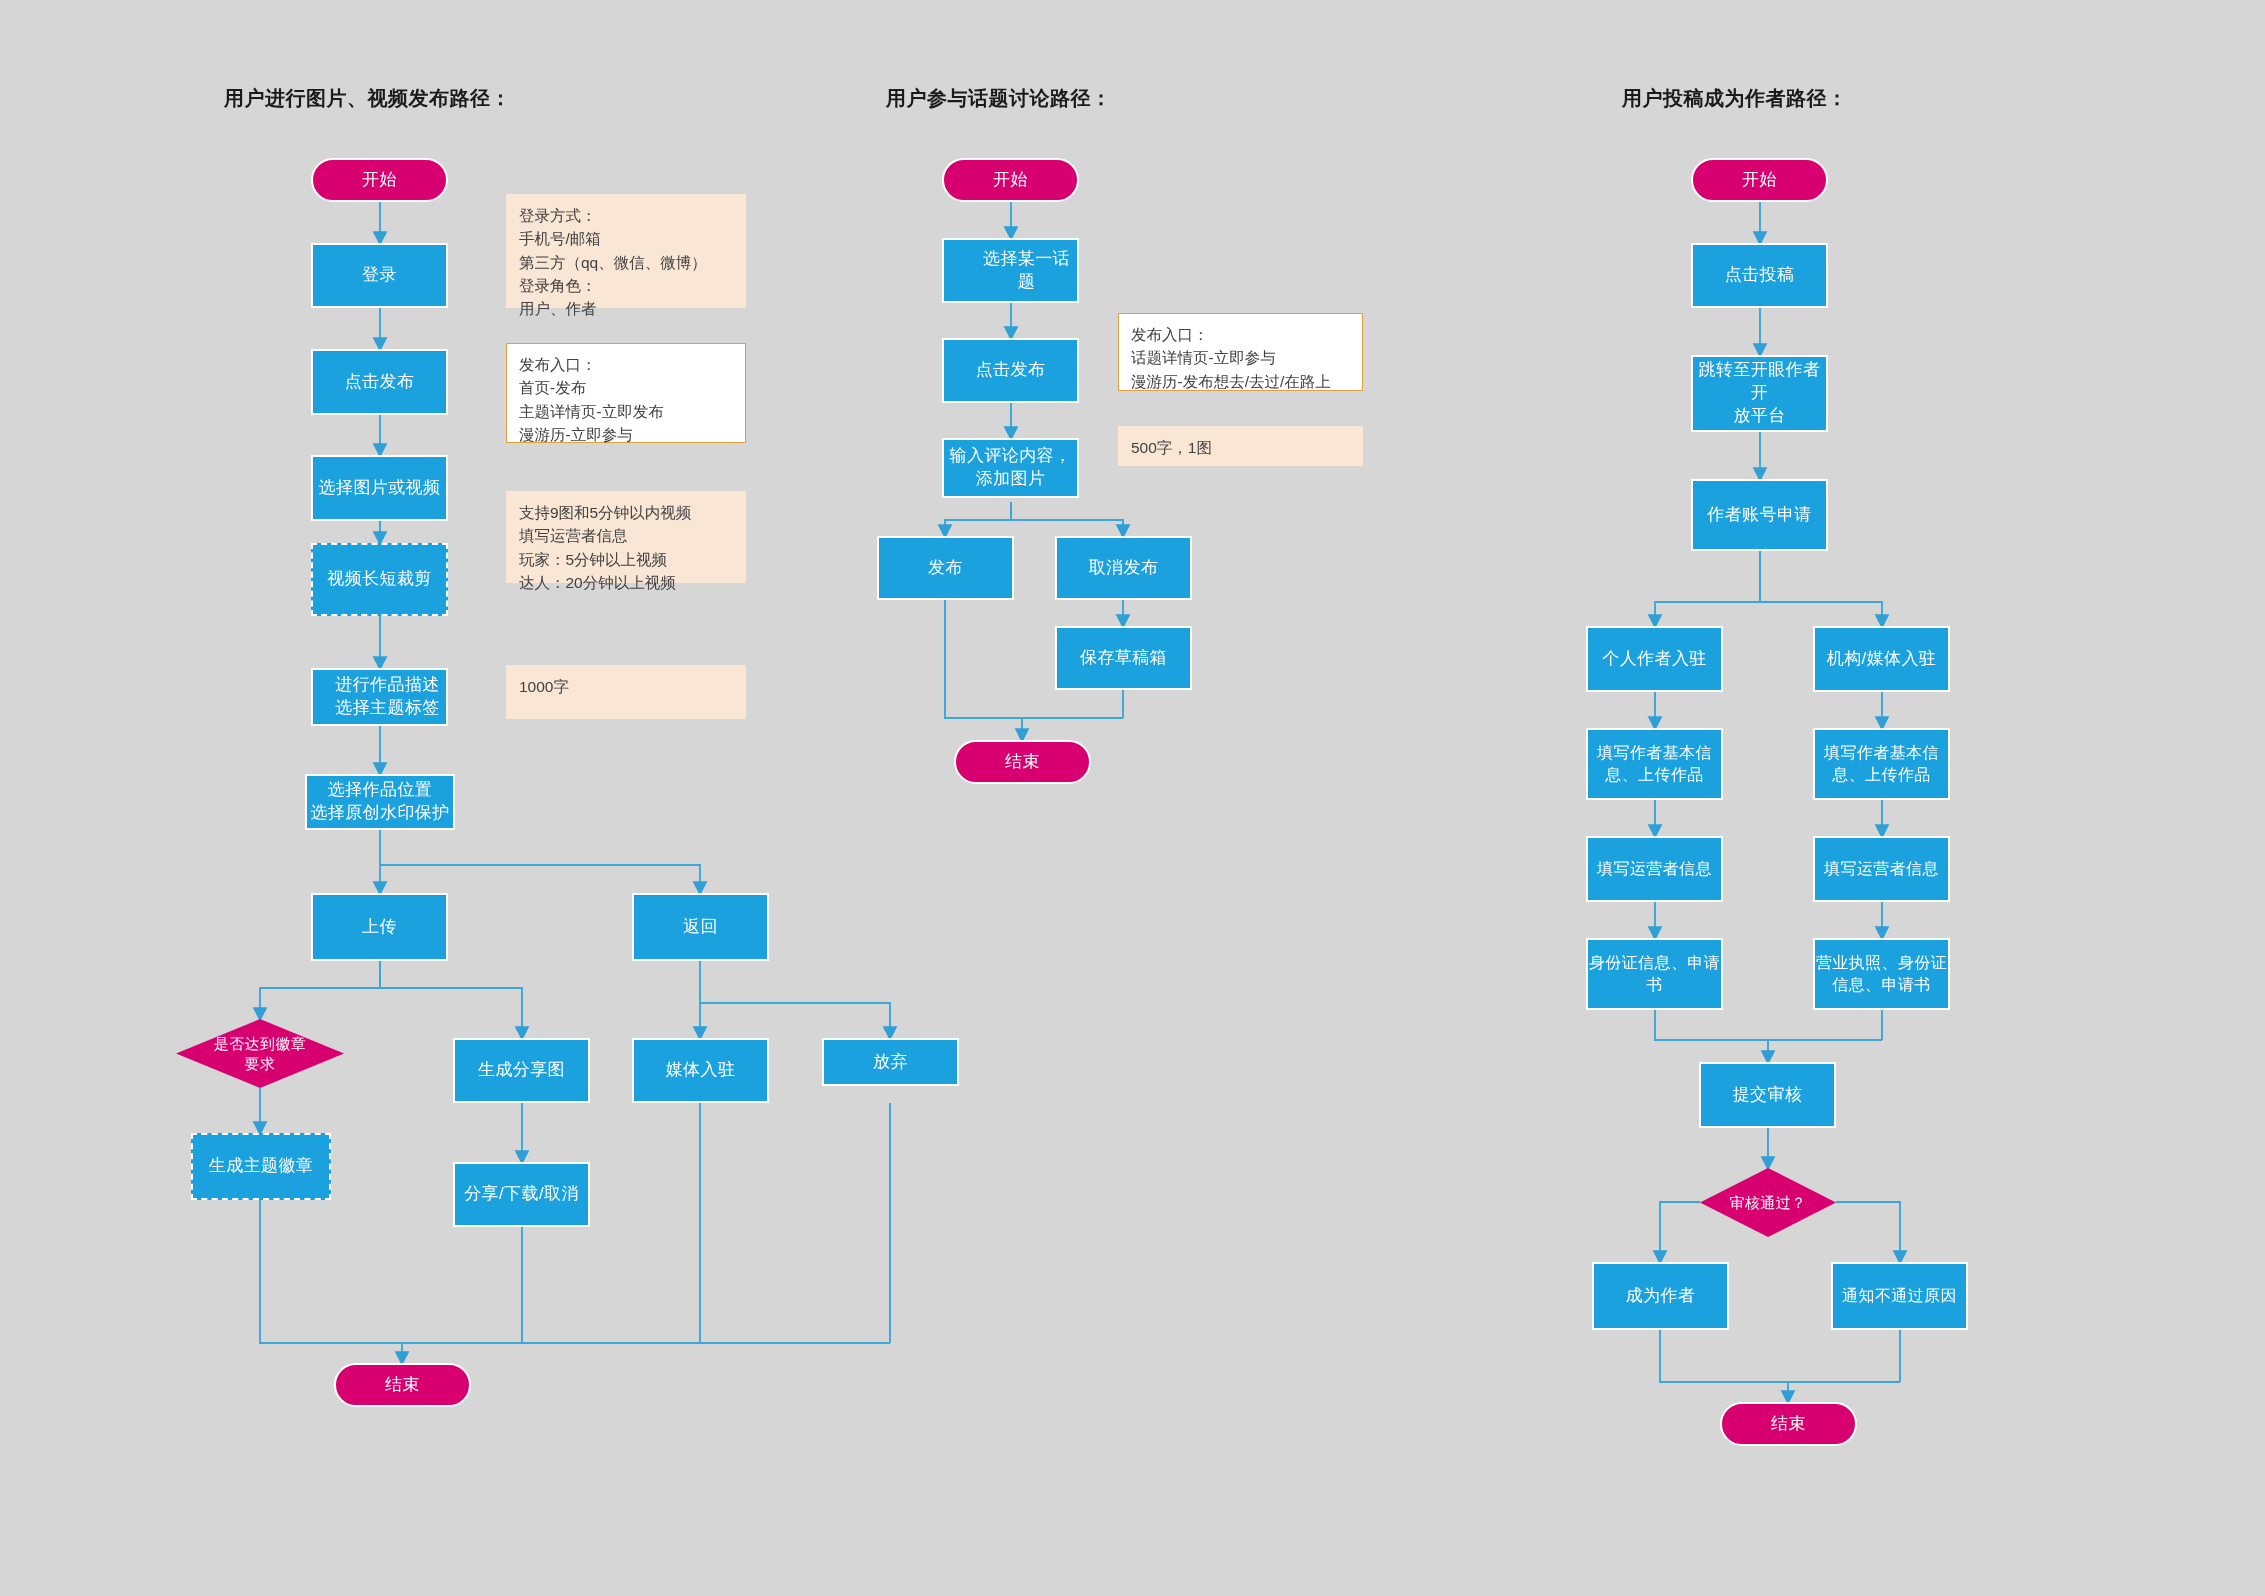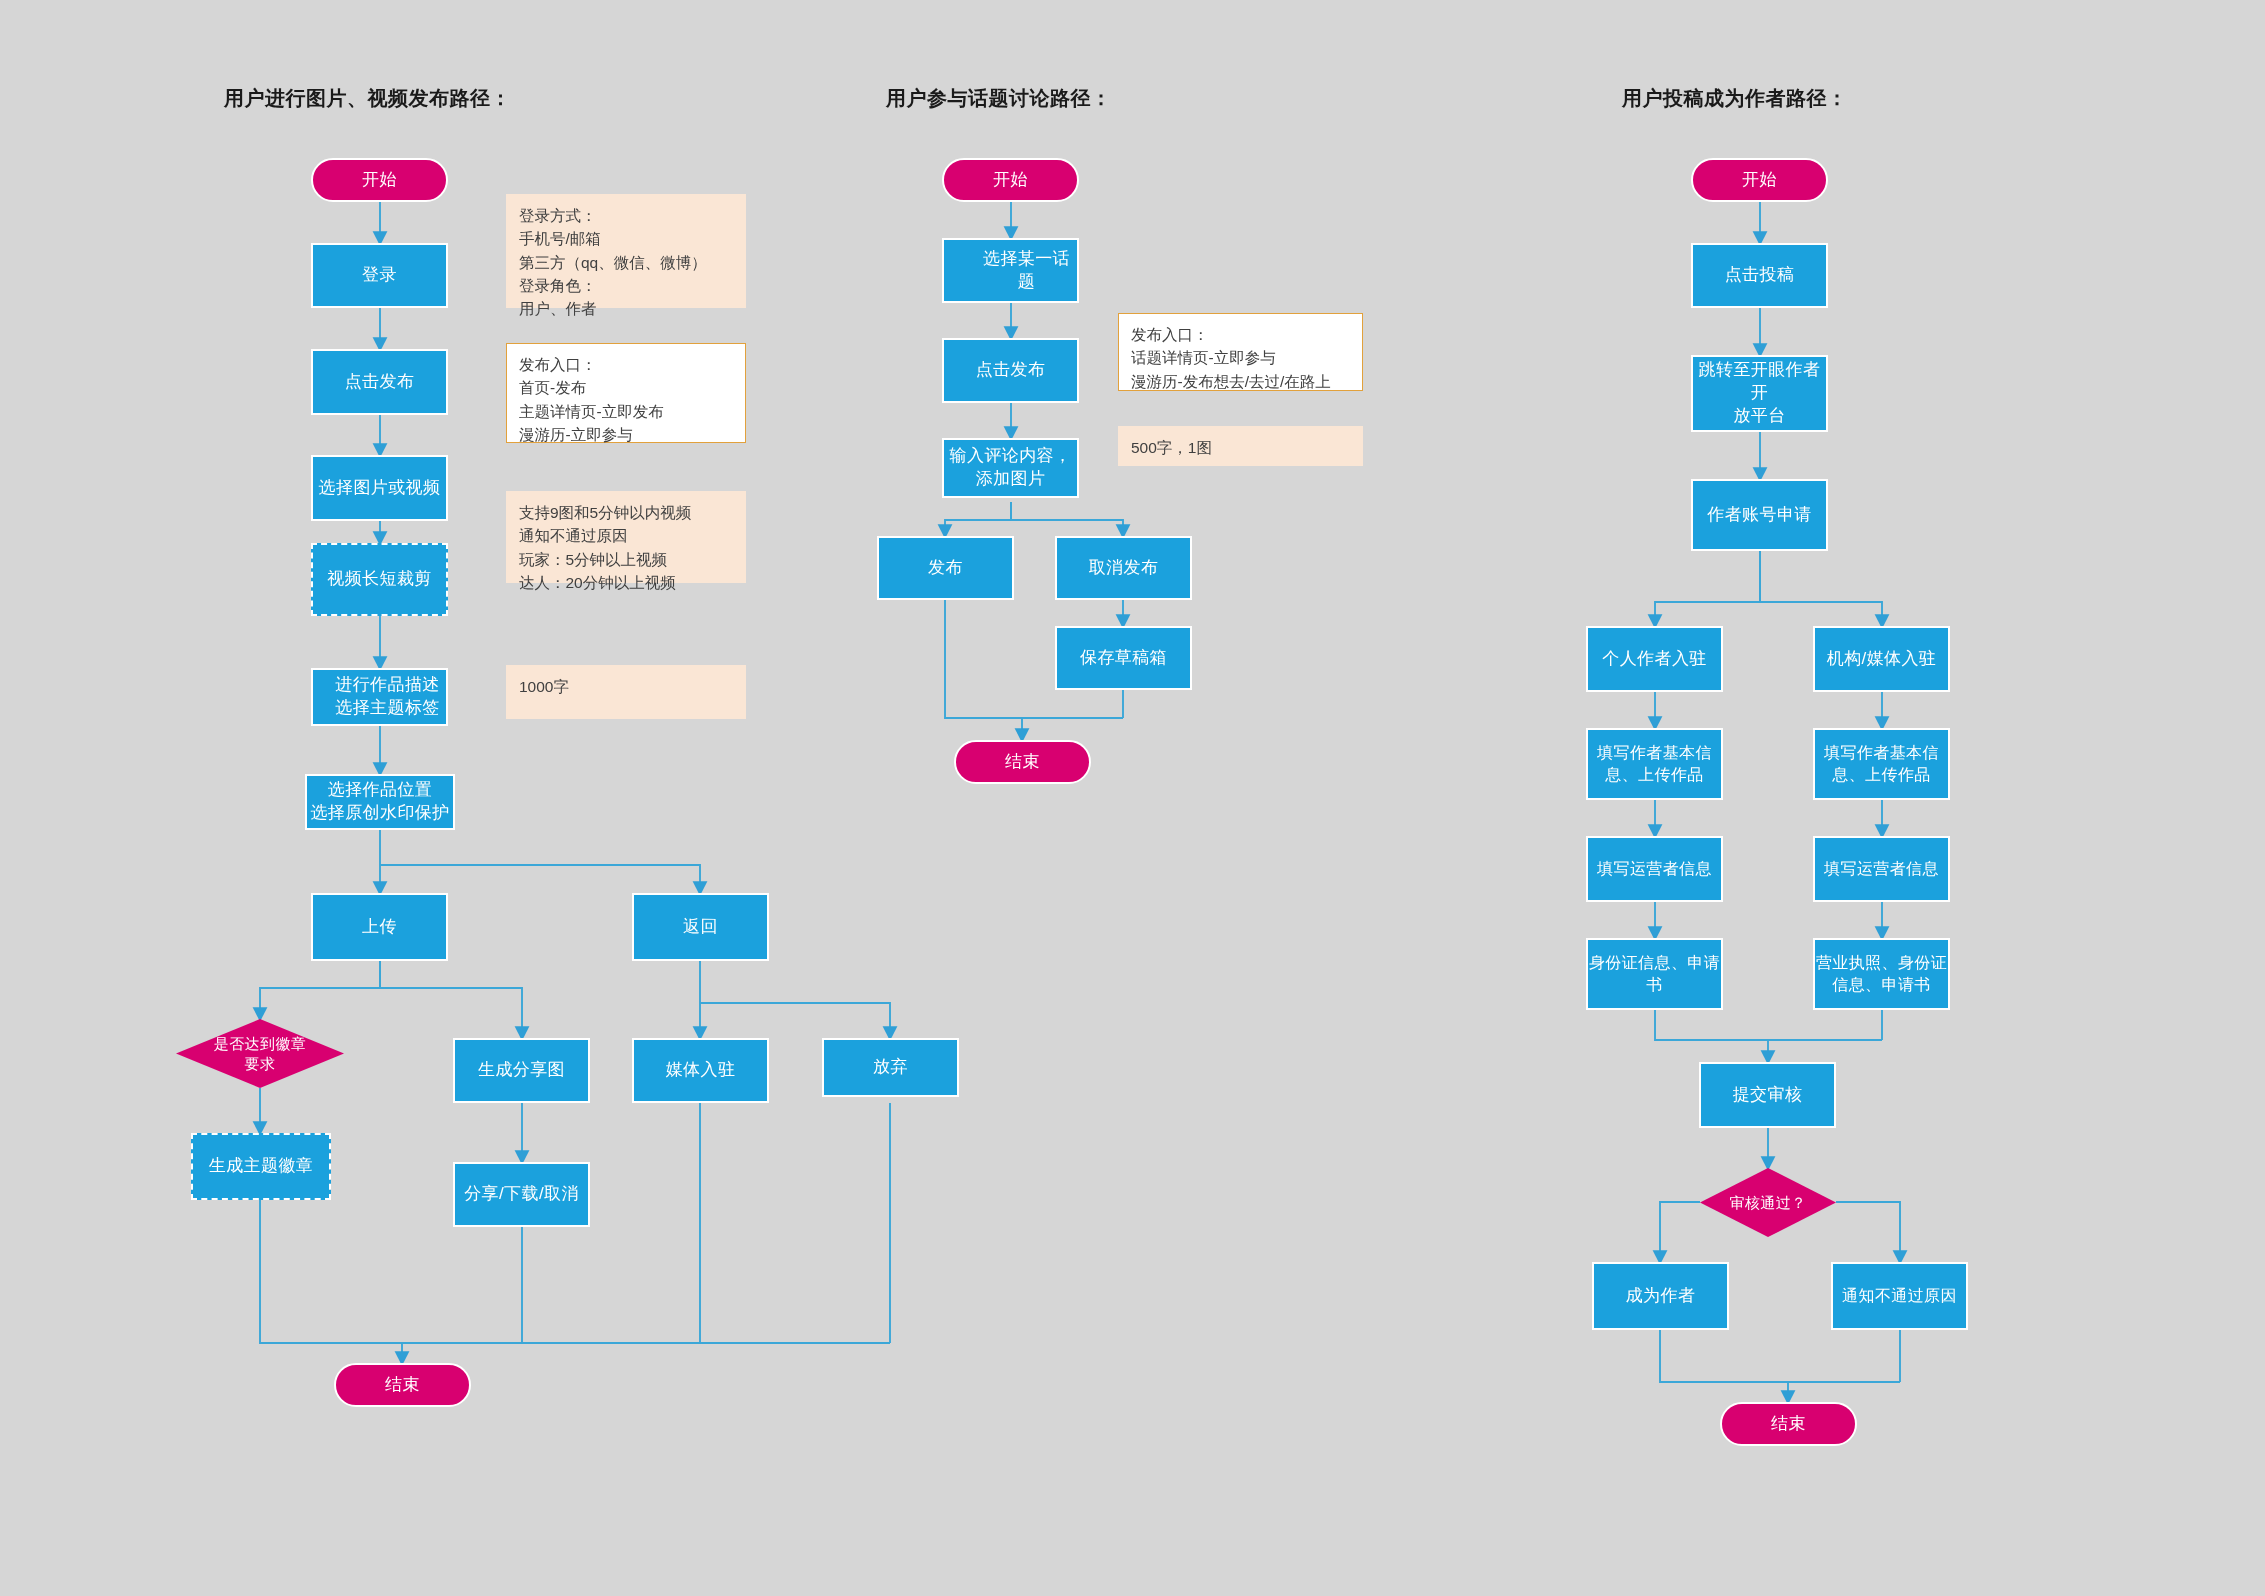--- a/index.html
+++ b/index.html
@@ -228,41 +228,41 @@
       <polygon points="84,0 168,34.5 84,69 0,34.5" fill="#d80070"></polygon>
     </svg>
     <span class="dlabel" style="white-space:pre-line;">是否达到徽章
 要求</span>
   </div>
 
   <div class="node proc" style="left:453px; top:1038px; width:137px; height:65px;">生成分享图</div>
 
   <div class="node proc" style="left:632px; top:1038px; width:137px; height:65px;">媒体入驻</div>
 
-  <div class="node proc" style="left:822px; top:1038px; width:137px; height:59px;">放弃</div>
+  <div class="node proc" style="left:822px; top:1038px; width:137px; height:48px;">放弃</div>
 
   <div class="node proc dashed" style="left:191px; top:1133px; width:140px; height:67px;">生成主题徽章</div>
 
   <div class="node proc" style="left:453px; top:1162px; width:137px; height:65px;">分享/下载/取消</div>
 
   <div class="node term" style="left:334px; top:1363px; width:137px; height:44px;">结束</div>
 
   <div class="note peach" style="left:506px; top:194px; width:240px; height:114px;">登录方式：
 手机号/邮箱
 第三方（qq、微信、微博）
 登录角色：
 用户、作者</div>
 
   <div class="note white" style="left:506px; top:343px; width:240px; height:100px;">发布入口：
 首页-发布
 主题详情页-立即发布
 漫游历-立即参与</div>
 
   <div class="note peach" style="left:506px; top:491px; width:240px; height:92px;">支持9图和5分钟以内视频
-通知不通过原因
+填写运营者信息
 玩家：5分钟以上视频
 达人：20分钟以上视频</div>
 
   <div class="note peach" style="left:506px; top:665px; width:240px; height:54px;">1000字</div>
 
   <div class="node term" style="left:942px; top:158px; width:137px; height:44px;">开始</div>
 
   <div class="node proc" style="left:942px; top:238px; width:137px; height:65px;padding-left:32px;">选择某一话题</div>
 
   <div class="node proc" style="left:942px; top:338px; width:137px; height:65px;">点击发布</div>

